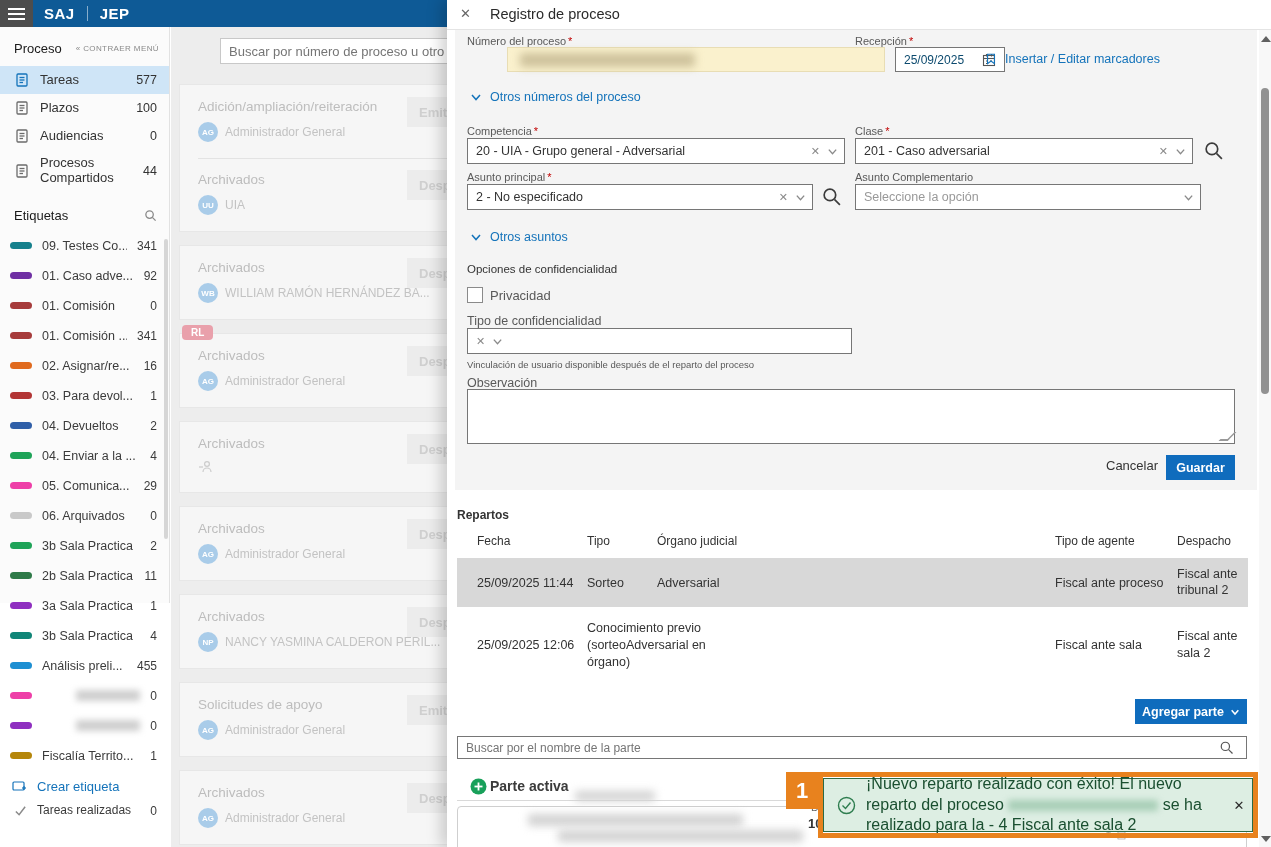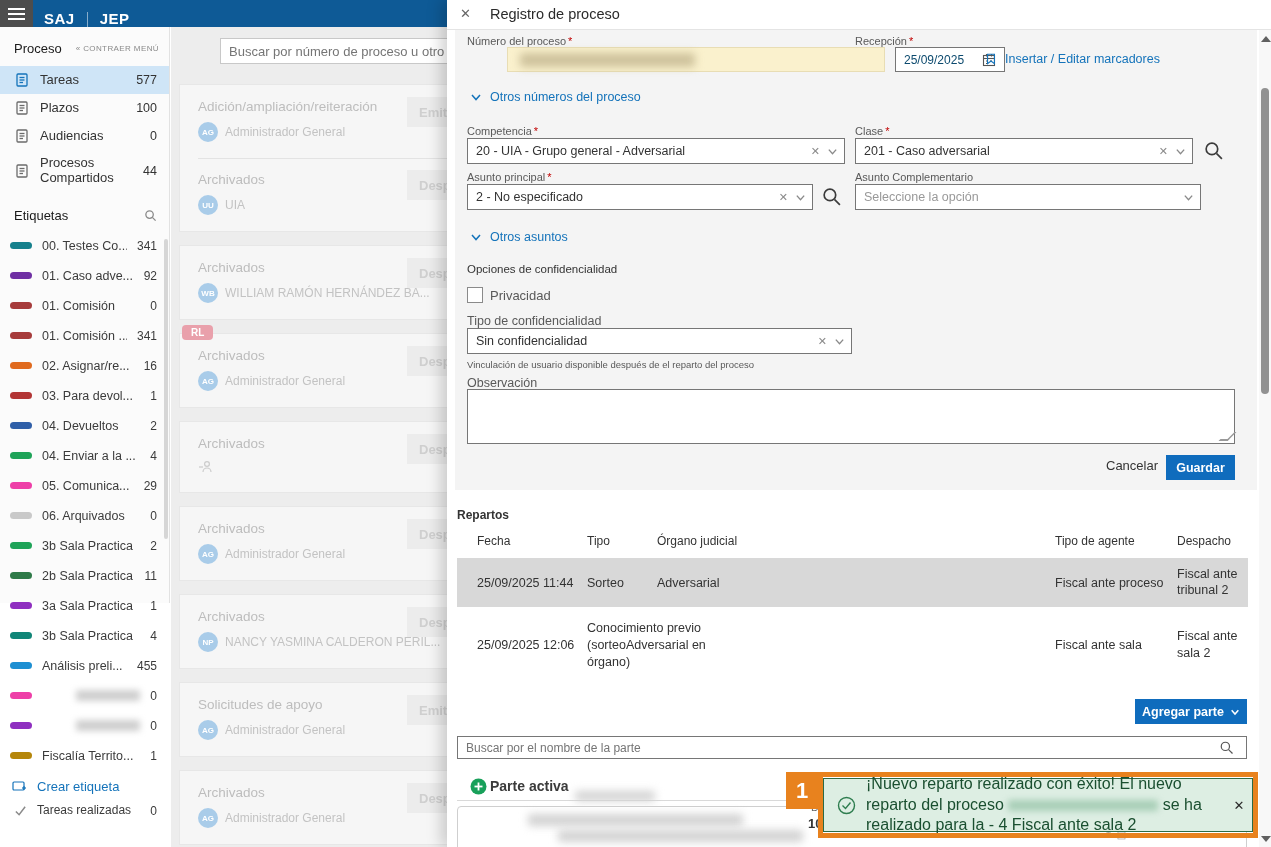--- a/index.html
+++ b/index.html
@@ -3,21 +3,21 @@
 <meta charset="utf-8">
 <style>
   * { margin:0; padding:0; box-sizing:border-box; }
   body { font-family:"Liberation Sans", sans-serif; background:#fff; }
   .app { position:relative; width:1271px; height:847px; overflow:hidden; background:#fff; }
 
   
   .topbar { position:absolute; left:0; top:0; width:1271px; height:27px; background:#0e5a96; z-index:5; }
   .hamburger { position:absolute; left:0; top:0; width:33px; height:27px; background:#4d4d4d; display:flex; flex-direction:column; justify-content:center; align-items:center; gap:3px; cursor:pointer; }
   .hamburger i { display:block; width:17px; height:2px; background:#fff; }
-  .brand { position:absolute; left:44px; top:0; height:27px; display:flex; align-items:flex-end; gap:12px; color:#fff; font-weight:bold; font-size:15px; letter-spacing:.5px; }
+  .brand { position:absolute; left:44px; top:0; height:27px; display:flex; align-items:center; gap:12px; color:#fff; font-weight:bold; font-size:15px; letter-spacing:.5px; }
   .brand .sep { width:1px; height:15px; background:rgba(255,255,255,.5); }
 
   
   .sidebar { position:absolute; left:0; top:27px; width:170px; height:576px; background:#fbfbfb; border-right:1px solid #e2e2e2; z-index:4; font-size:13px; color:#333; }
   .side-head { display:flex; justify-content:space-between; align-items:center; padding:14px 10px 10px 14px; }
   .side-title { font-size:13px; color:#1a1a1a; }
   .collapse { font-size:8px; color:#8a8a8a; letter-spacing:.4px; cursor:pointer; white-space:nowrap; }
   .nav-item { position:relative; display:flex; align-items:center; gap:10px; padding:6px 12px 6px 14px; min-height:28px; cursor:pointer; color:#333; }
   .nav-item .nicon { width:16px; height:16px; color:#6b6b6b; flex:none; }
   .nav-item.sel { background:#cfe5f7; }
@@ -202,21 +202,21 @@
       <svg class="micon" viewBox="0 0 14 14" fill="none" stroke="currentColor" stroke-width="1.4">
           <circle cx="6" cy="6" r="4"></circle>
           <line x1="9" y1="9" x2="12.5" y2="12.5"></line>
         </svg>
     </div>
 
     <div>
 
         <div class="tag-row">
           <span class="tag-pill" style="background-color: rgb(21, 128, 140);"></span>
-          <span class="tag-label">00. Testes Co...</span>
+          <span class="tag-label">09. Testes Co...</span>
 
           <span class="tag-count">341</span>
         </div>
 
         <div class="tag-row">
           <span class="tag-pill" style="background-color: rgb(111, 47, 163);"></span>
           <span class="tag-label">01. Caso adve...</span>
 
           <span class="tag-count">92</span>
         </div>
@@ -553,21 +553,20 @@
         <span>Otros asuntos</span>
       </span>
 
       <span class="conf-title" style="left:12px;top:233px;">Opciones de confidencialidad</span>
 
       <span class="cbx" style="left:12px;top:257px;"></span>
       <span class="cbx-label" style="left:35px;top:258px;">Privacidad</span>
 
       <span class="plain-label" style="left:12px;top:284px;">Tipo de confidencialidad</span>
       <div class="combo" style="left:12px;top:298px;width:385px;height:26px;">
-        <span class="cval">Sin confidencialidad</span>
         <span class="cx">✕</span>
         <svg class="cv" viewBox="0 0 12 12" fill="none" stroke="currentColor" stroke-width="1.5">
             <polyline points="2,4 6,8.5 10,4"></polyline>
           </svg>
       </div>
       <span class="note" style="left:12px;top:329px;">Vinculación de usuario disponible después de el reparto del proceso</span>
 
       <span class="plain-label" style="left:12px;top:346px;">Observación</span>
       <textarea class="obs" style="left: 12px; top: 359px; width: 768px; height: 55px;"></textarea>
       <span class="obs-grip" style="left:768px;top:402px;"></span>

